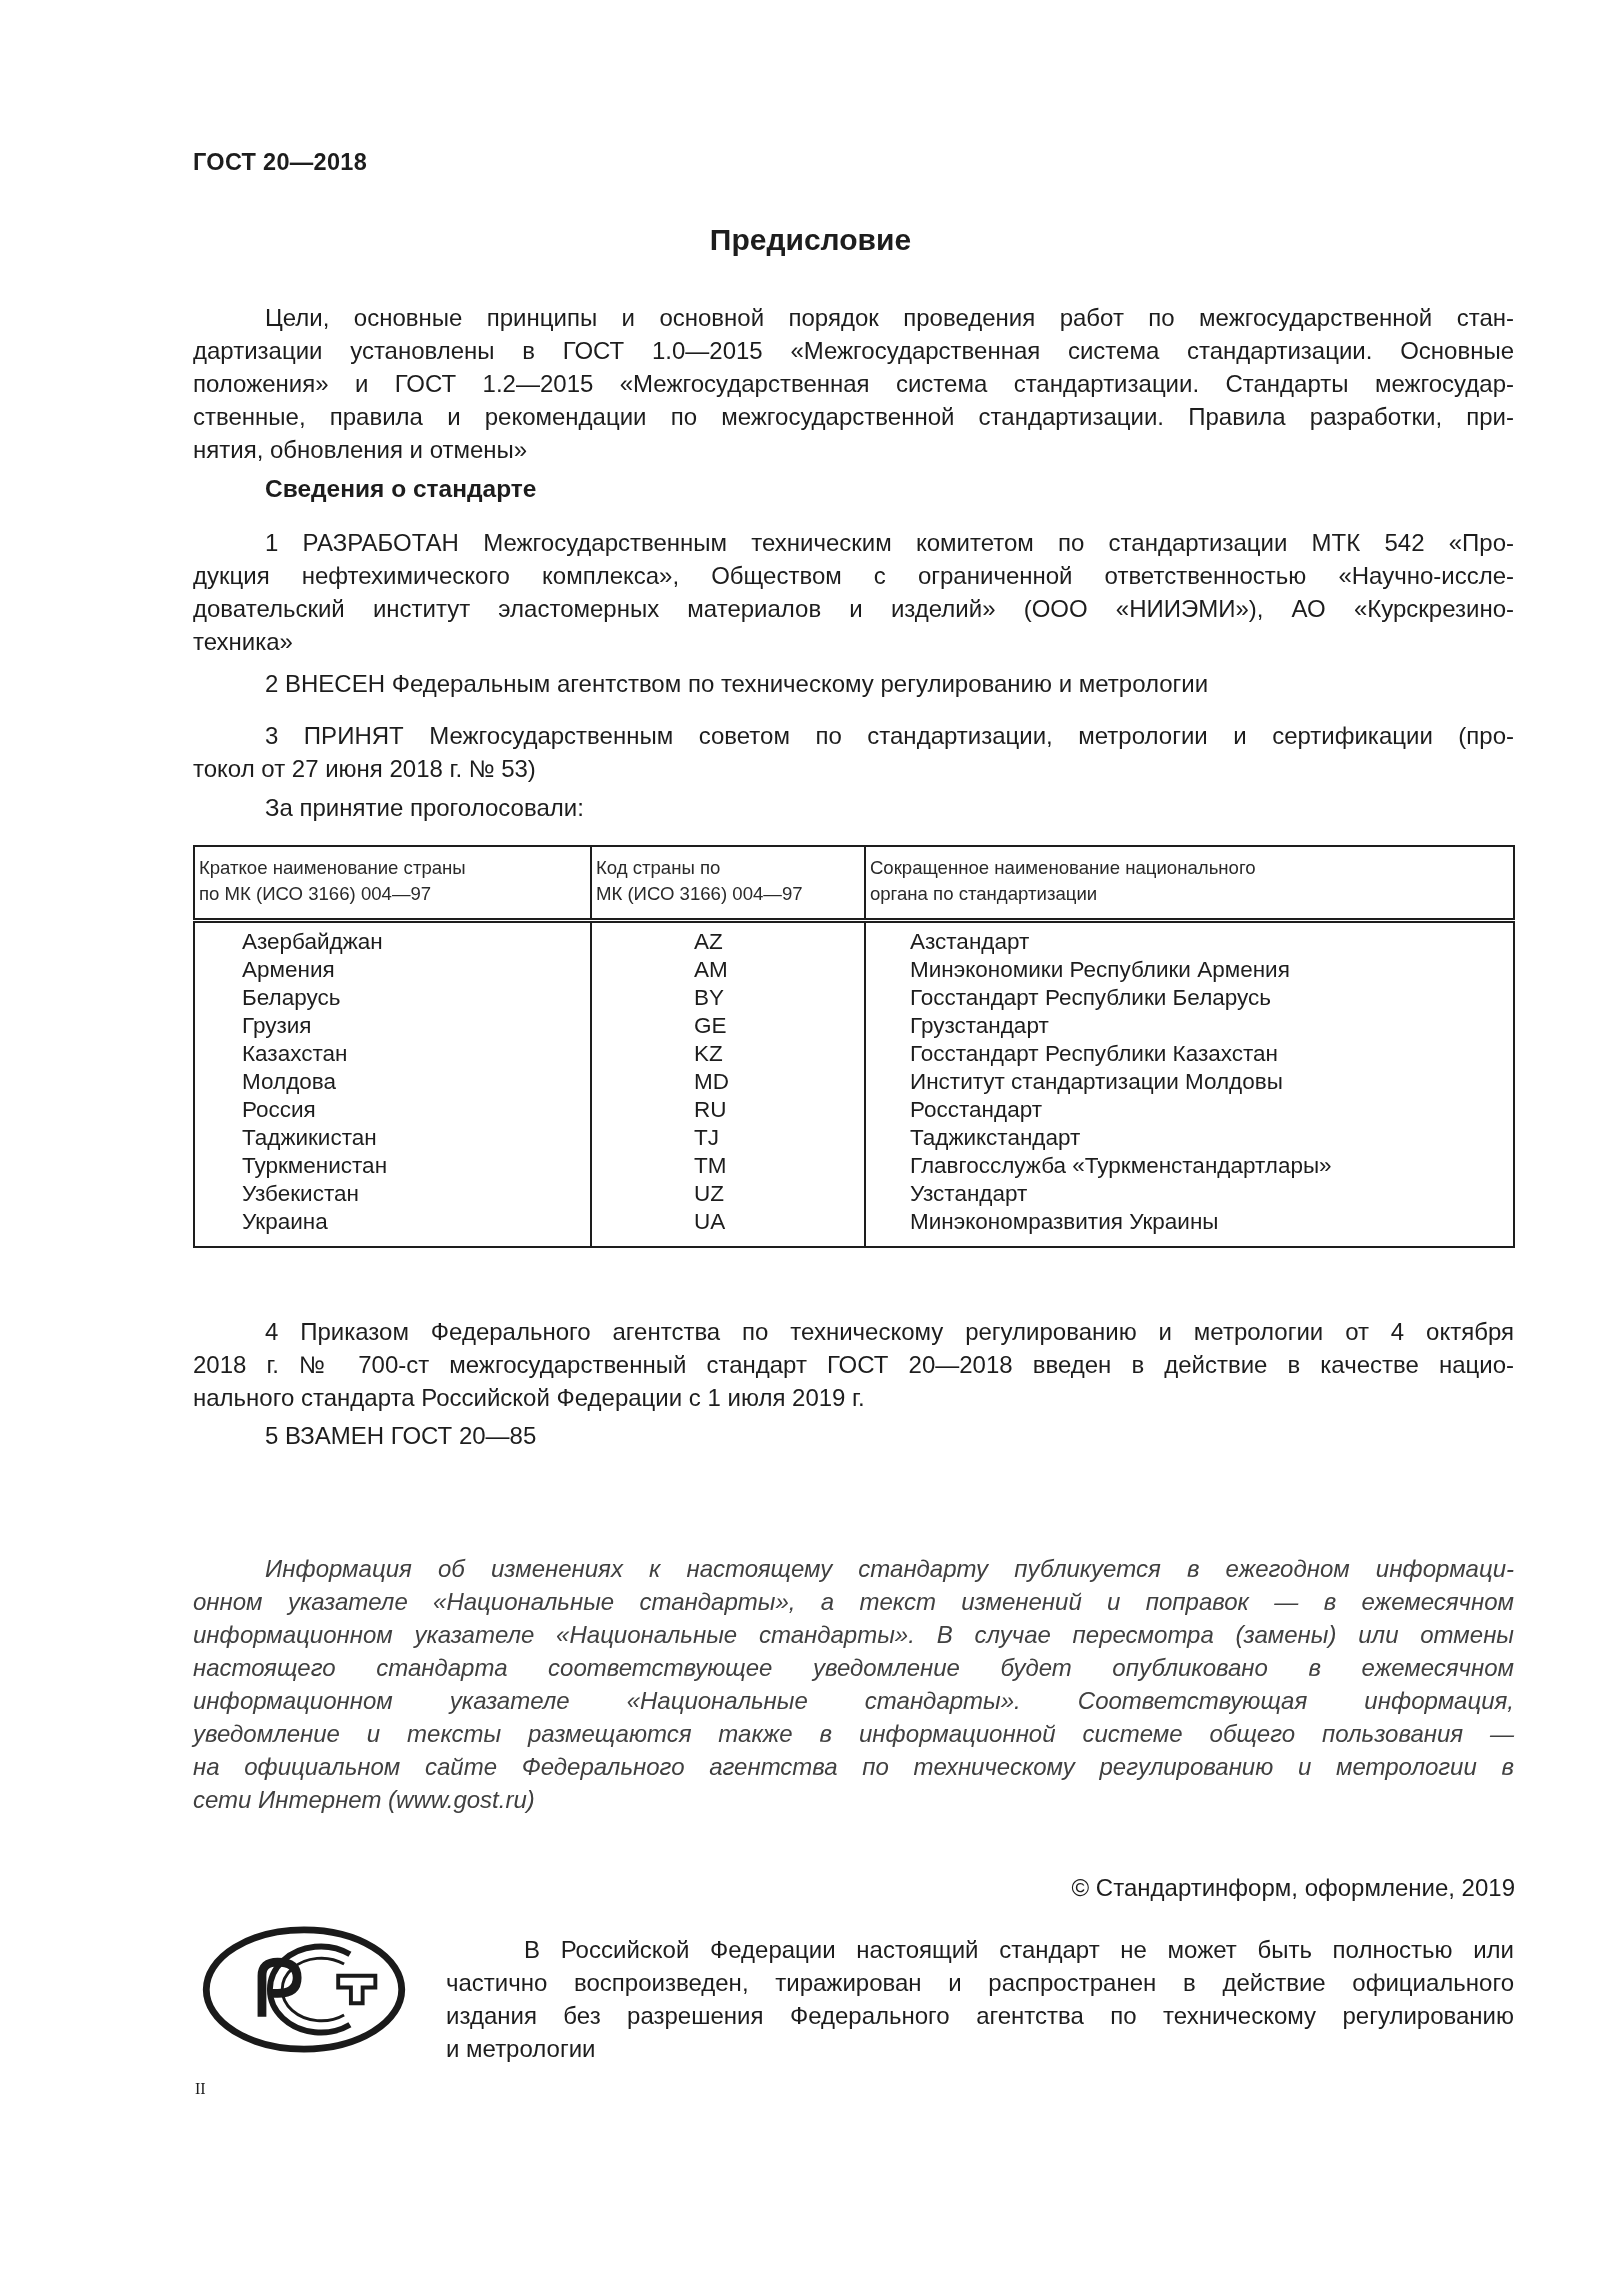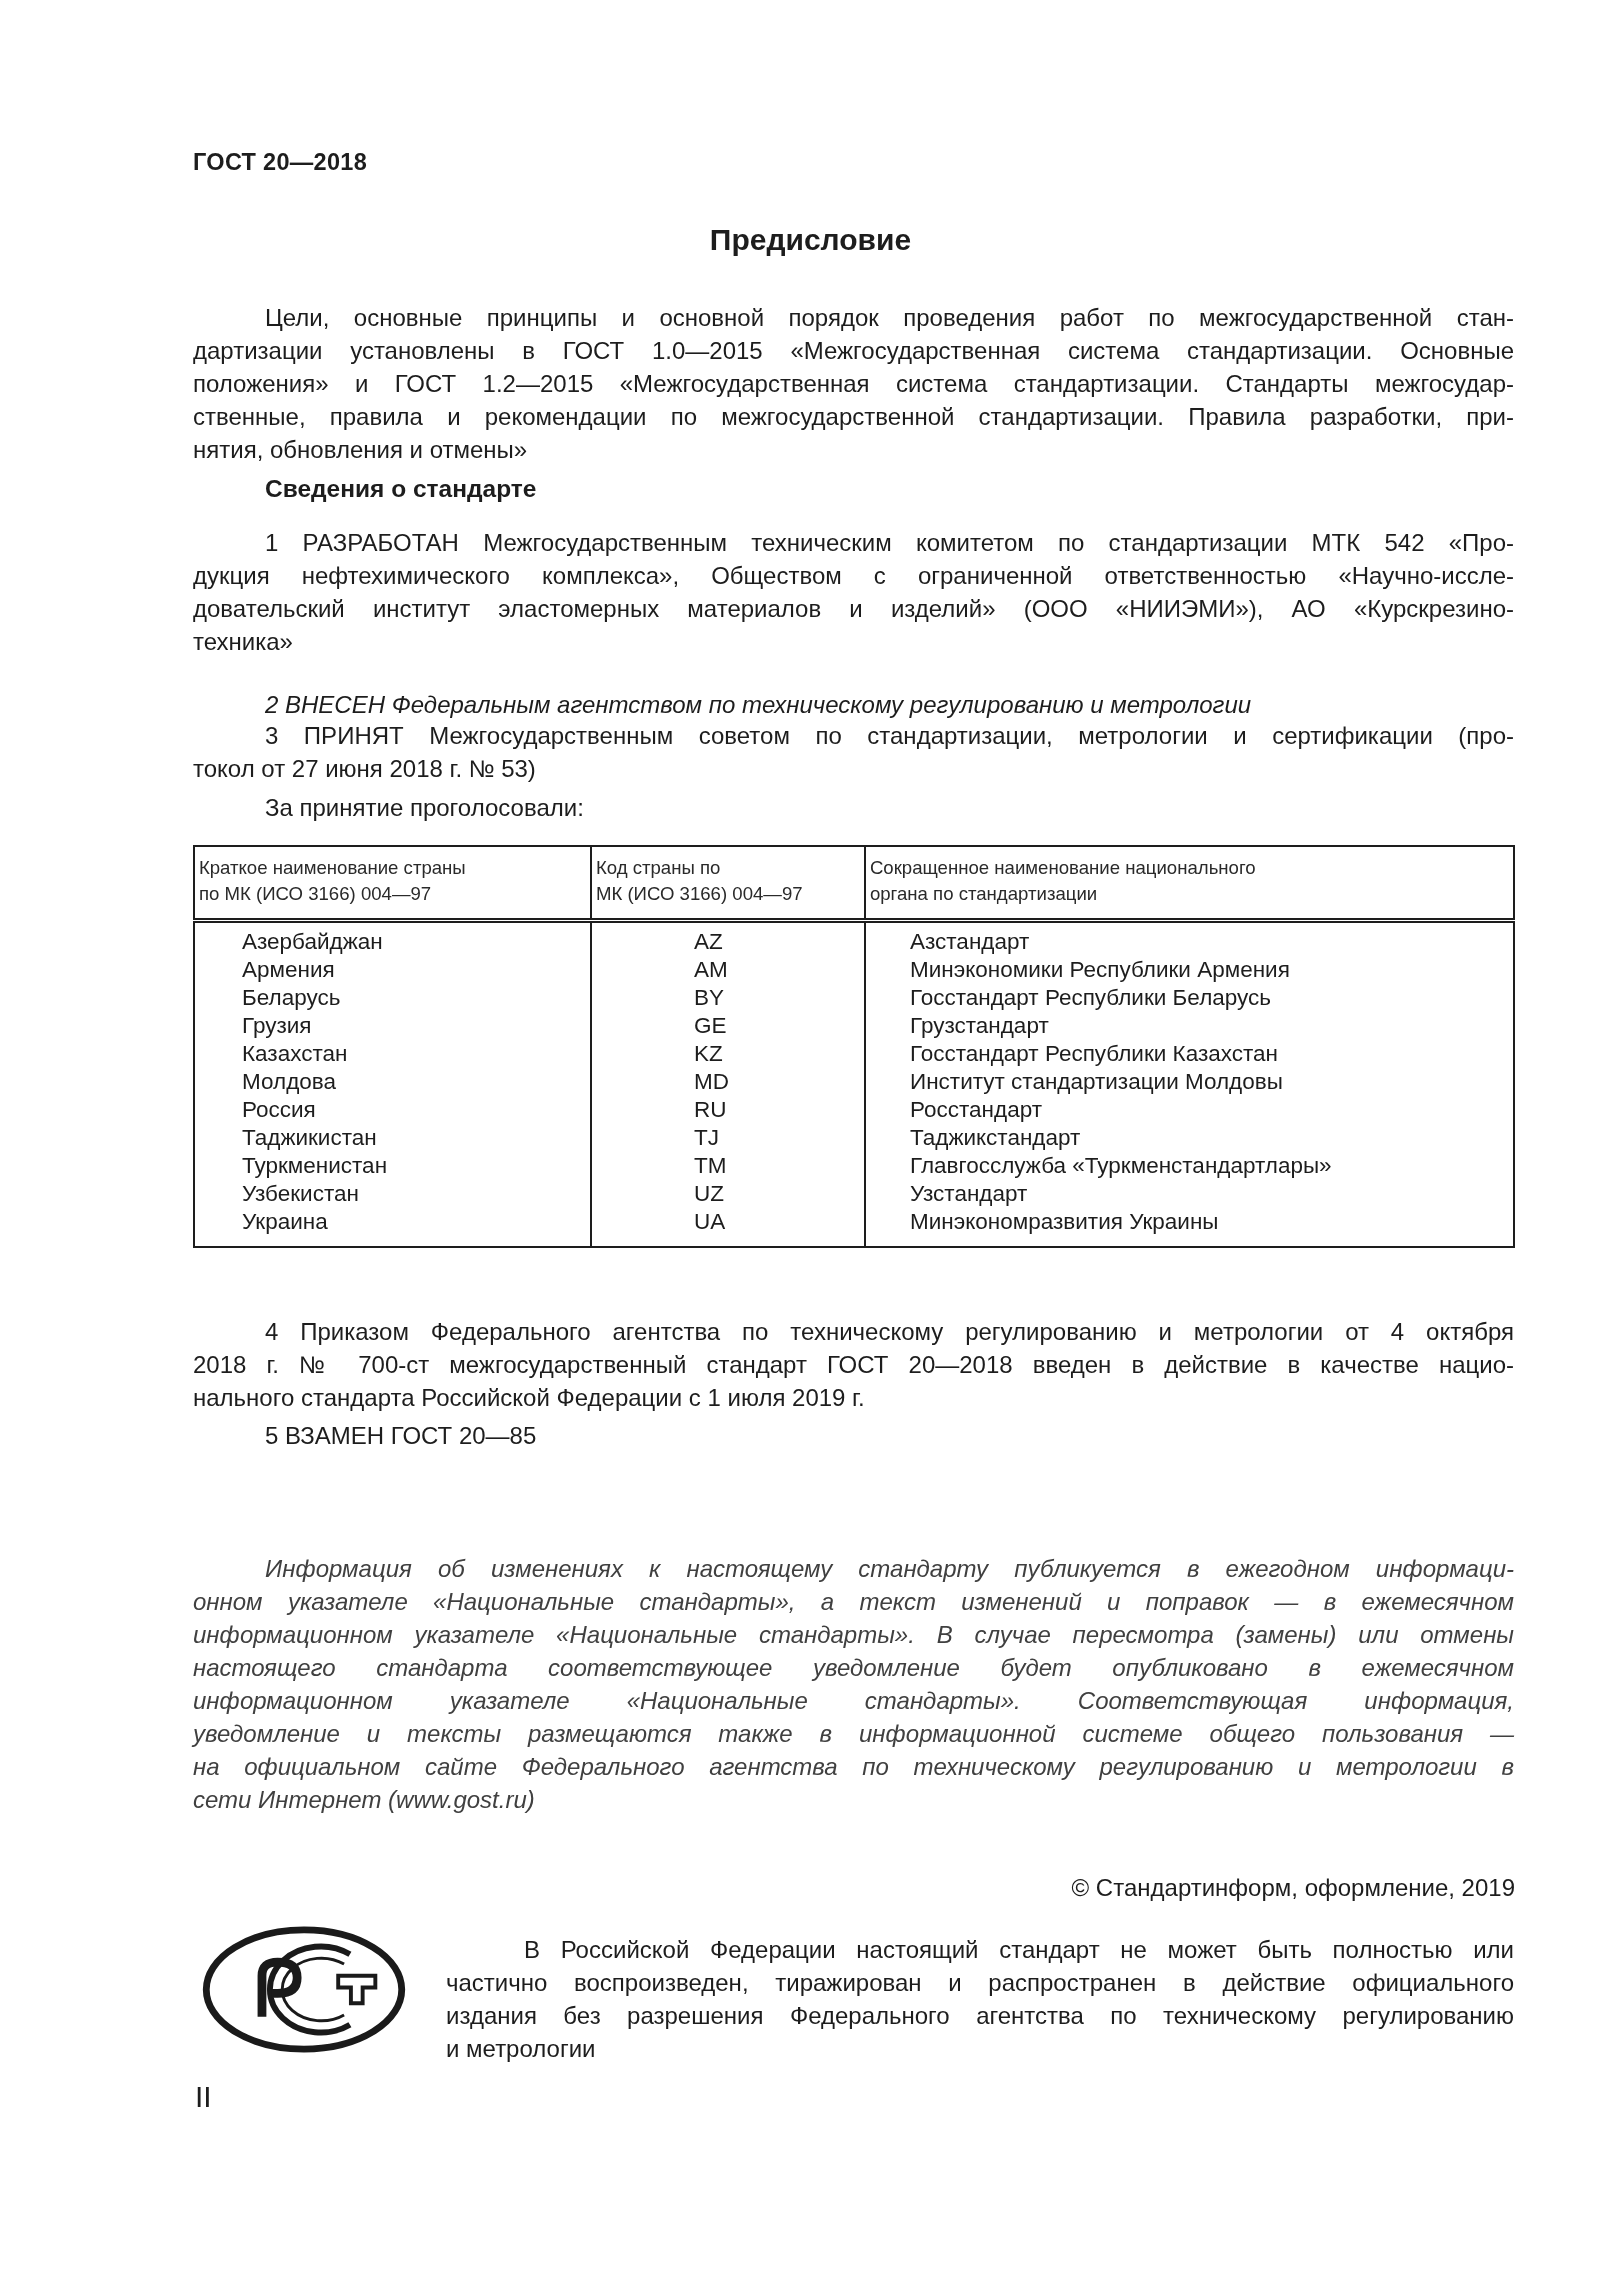--- a/index.html
+++ b/index.html
@@ -27,21 +27,21 @@
   table.vote tbody td.col-body { padding-left: 44px; }
   table.vote tbody tr.first td { padding-top: 5.9px; }
   table.vote tbody tr.lastrow td { padding-bottom: 9.8px; }
   .italic { font-style: italic; color: #404040; }
   .copyright { right: 106px; top: 1874px; font-size: 24px; white-space: nowrap; }
   .logo { left: 201px; top: 1925px; width: 206px; height: 129px; }
   .rights { left: 446px; width: 1068px; top: 1933px; font-size: 24px; line-height: 33px; }
   .rights .line { display: block; text-align: justify; text-align-last: justify; white-space: nowrap; }
   .rights .line.indent { padding-left: 78px; }
   .rights .line.last { text-align-last: left; }
-  .page-num { left: 195px; top: 2080px; font-size: 30px; }
+  .page-num { left: 195px; top: 2080px; font-size: 16px; font-family: Liberation Serif, serif; }
 </style>
 </head>
 <body>
 
 <div class="abs doc-code">ГОСТ 20—2018</div>
 
 <div class="abs title">Предисловие</div>
 
 <div class="abs para" style="top:294px;">
   <span class="line indent">Цели, основные принципы и основной порядок проведения работ по межгосударственной стан-</span>
@@ -53,21 +53,21 @@
 
 <div class="abs subhead" style="top:475px;">Сведения о стандарте</div>
 
 <div class="abs para" style="top:519px;">
   <span class="line indent">1  РАЗРАБОТАН Межгосударственным техническим комитетом по стандартизации МТК 542 «Про-</span>
   <span class="line">дукция нефтехимического комплекса», Обществом с ограниченной ответственностью «Научно-иссле-</span>
   <span class="line">довательский институт эластомерных материалов и изделий» (ООО «НИИЭМИ»), АО «Курскрезино-</span>
   <span class="line last">техника»</span>
 </div>
 
-<div class="abs single" style="top:688px;font-style:italic;">2  ВНЕСЕН Федеральным агентством по техническому регулированию и метрологии</div>
+<div class="abs single" style="top:667px;">2  ВНЕСЕН Федеральным агентством по техническому регулированию и метрологии</div>
 
 <div class="abs para" style="top:712px;">
   <span class="line indent">3  ПРИНЯТ Межгосударственным советом по стандартизации, метрологии и сертификации (про-</span>
   <span class="line last">токол от 27 июня 2018 г. № 53)</span>
 </div>
 
 <div class="abs single" style="top:791px;">За принятие проголосовали:</div>
 
 <table class="vote">
   <colgroup>

